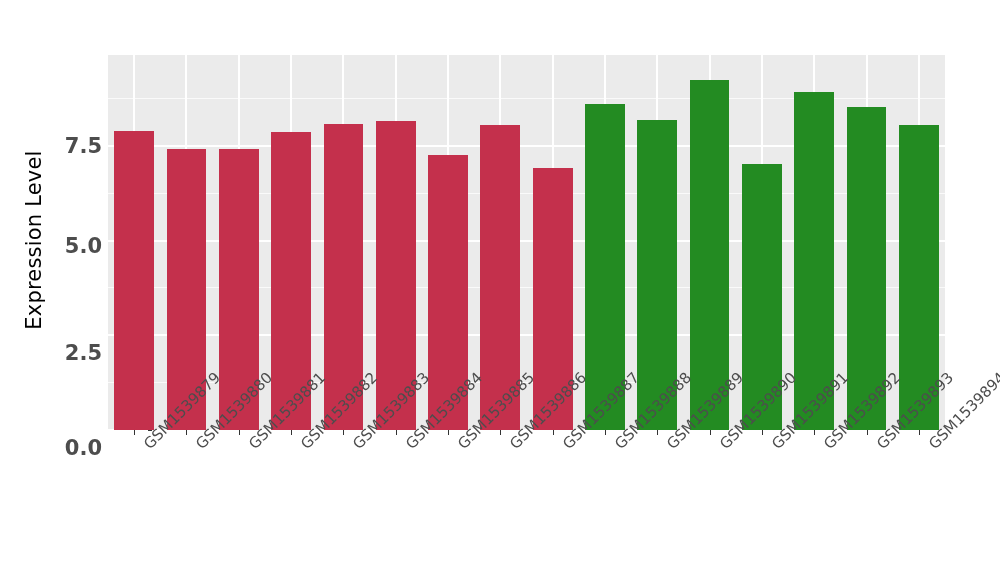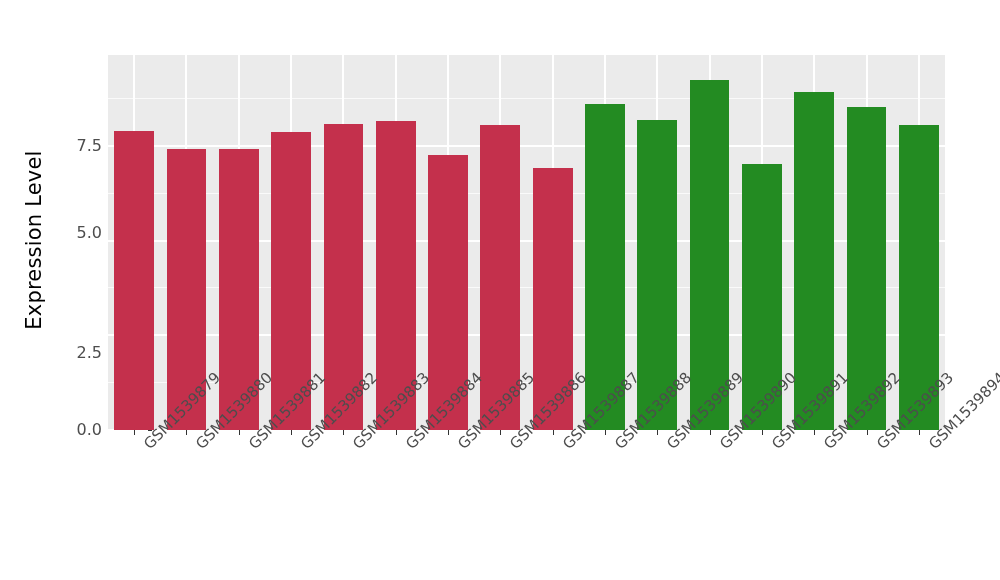--- a/index.html
+++ b/index.html
@@ -39,24 +39,25 @@
     color: #000000;
     letter-spacing: 0.2px;
   }
 
   
   .y-tick {
     position: absolute;
     right: 0;
     height: 20px;
     line-height: 20px;
-    font-size: 16px;
+    font-size: 21px;
     color: #4d4d4d;
     text-align: right;
     white-space: nowrap;
+    font-weight: bold;
   }
   #y-ticks {
     position: absolute;
     left: 46px;
     top: 0;
     width: 56px;
     height: 580px;
   }
   .y-tickmark {
     position: absolute;
@@ -135,25 +136,25 @@
 </head>
 <body>
 
 <div id="figure">
 
   <div id="y-axis-title">
     <span>Expression Level</span>
   </div>
 
   <div id="y-ticks">
-      <div class="y-tick" style="top: 420px;">0.0</div>
+      <div class="y-tick" style="top: 438px;">0.0</div>
       <div class="y-tickmark" style="top: 430px;"></div>
       <div class="y-tick" style="top: 343px;">2.5</div>
       <div class="y-tickmark" style="top: 335.303px;"></div>
-      <div class="y-tick" style="top: 223px;">5.0</div>
+      <div class="y-tick" style="top: 236px;">5.0</div>
       <div class="y-tickmark" style="top: 240.606px;"></div>
       <div class="y-tick" style="top: 135.909px;">7.5</div>
       <div class="y-tickmark" style="top: 145.909px;"></div>
     </div>
 
   <div id="panel">
       <div class="grid-major-v" style="left: 25.1562px;"></div>
       <div class="grid-major-v" style="left: 77.4688px;"></div>
       <div class="grid-major-v" style="left: 129.781px;"></div>
       <div class="grid-major-v" style="left: 182.094px;"></div>

